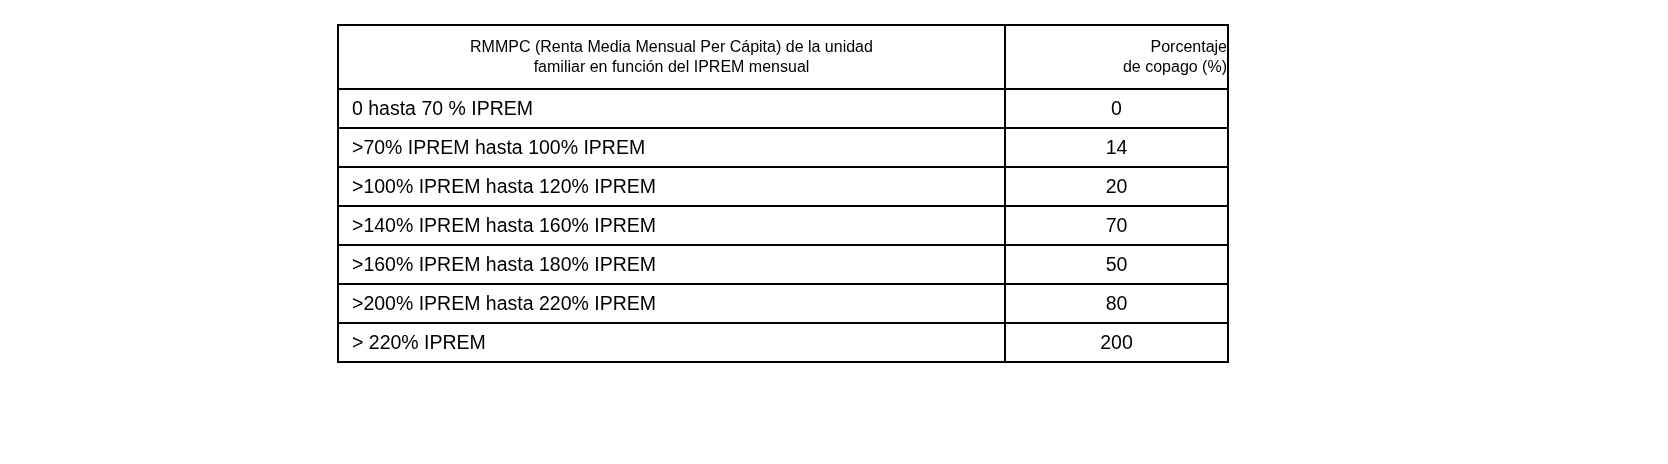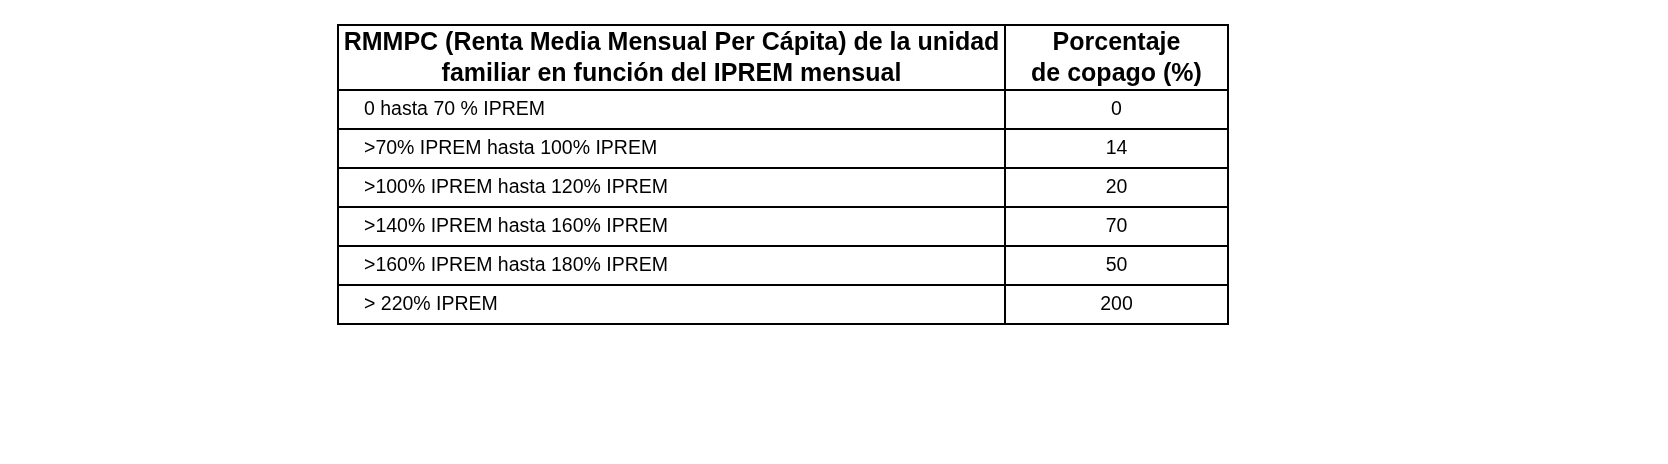--- a/index.html
+++ b/index.html
@@ -29,41 +29,41 @@
   table.copago th,
   table.copago td {
     border: 2px solid #000000;
     padding: 0;
     vertical-align: middle;
   }
   col.col-desc { width: 667px; }
   col.col-pct  { width: 223px; }
 
   thead th {
-    font-size: 25px;
-    font-weight: bold;
+    font-size: 16px;
+    font-weight: normal;
     line-height: 1.25;
     height: 62px;
     padding: 4px 10px;
   }
   thead th.head-desc {
     text-align: center;
   }
   thead th.head-pct {
-    text-align: center;
+    text-align: right;
   }
   tbody td {
     font-size: 19.5px;
     font-weight: normal;
     height: 37px;
     line-height: 1.2;
   }
   tbody td.desc {
     text-align: left;
-    padding-left: 25px;
+    padding-left: 13px;
   }
   tbody td.pct {
     text-align: center;
   }
   .head-line { display: block; }
 </style>
 </head>
 <body>
 
 <div class="table-wrap">
@@ -99,18 +99,22 @@
       </tr>
       <tr>
         <td class="desc">&gt;140% IPREM hasta 160% IPREM</td>
         <td class="pct">70</td>
       </tr>
       <tr>
         <td class="desc">&gt;160% IPREM hasta 180% IPREM</td>
         <td class="pct">50</td>
       </tr>
       <tr>
+        <td class="desc">&gt;200% IPREM hasta 220% IPREM</td>
+        <td class="pct">80</td>
+      </tr>
+      <tr>
         <td class="desc">&gt; 220% IPREM</td>
         <td class="pct">200</td>
       </tr>
     </tbody>
   </table>
 </div>
 
 </body></html>

